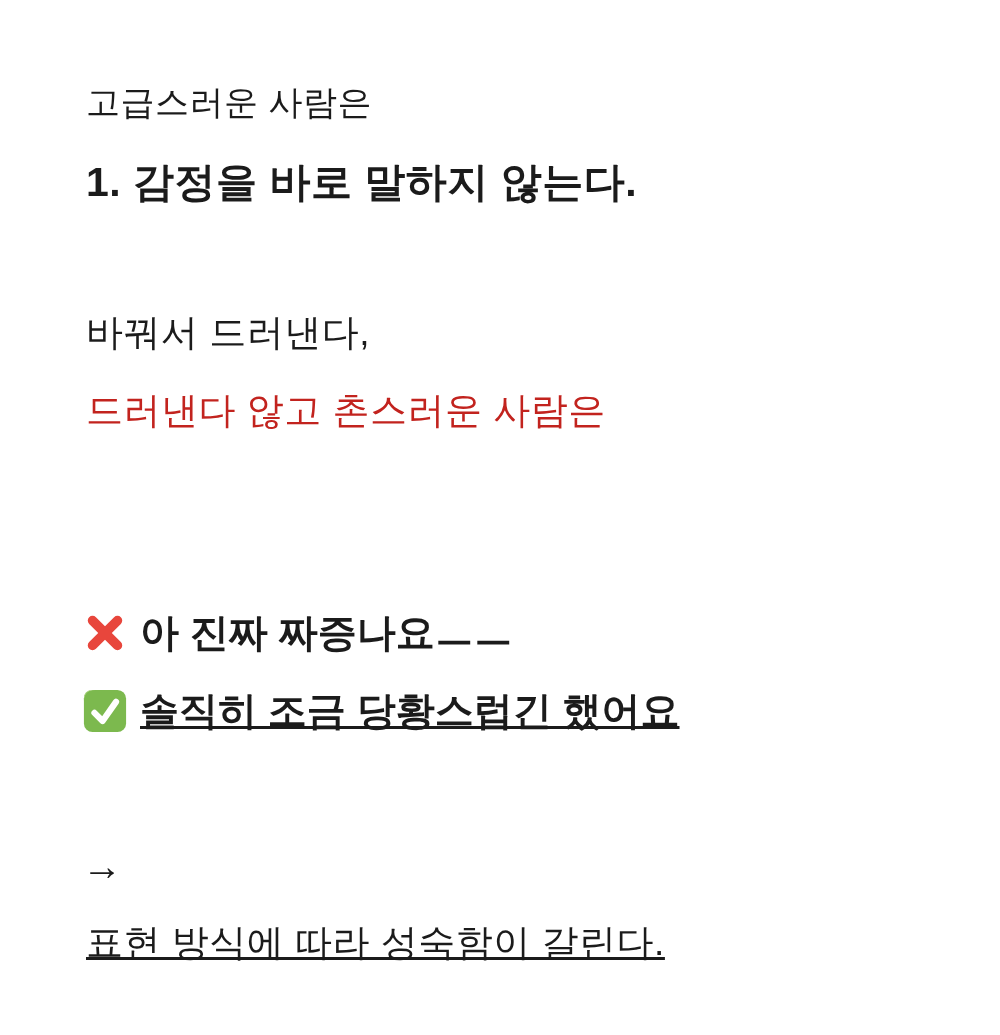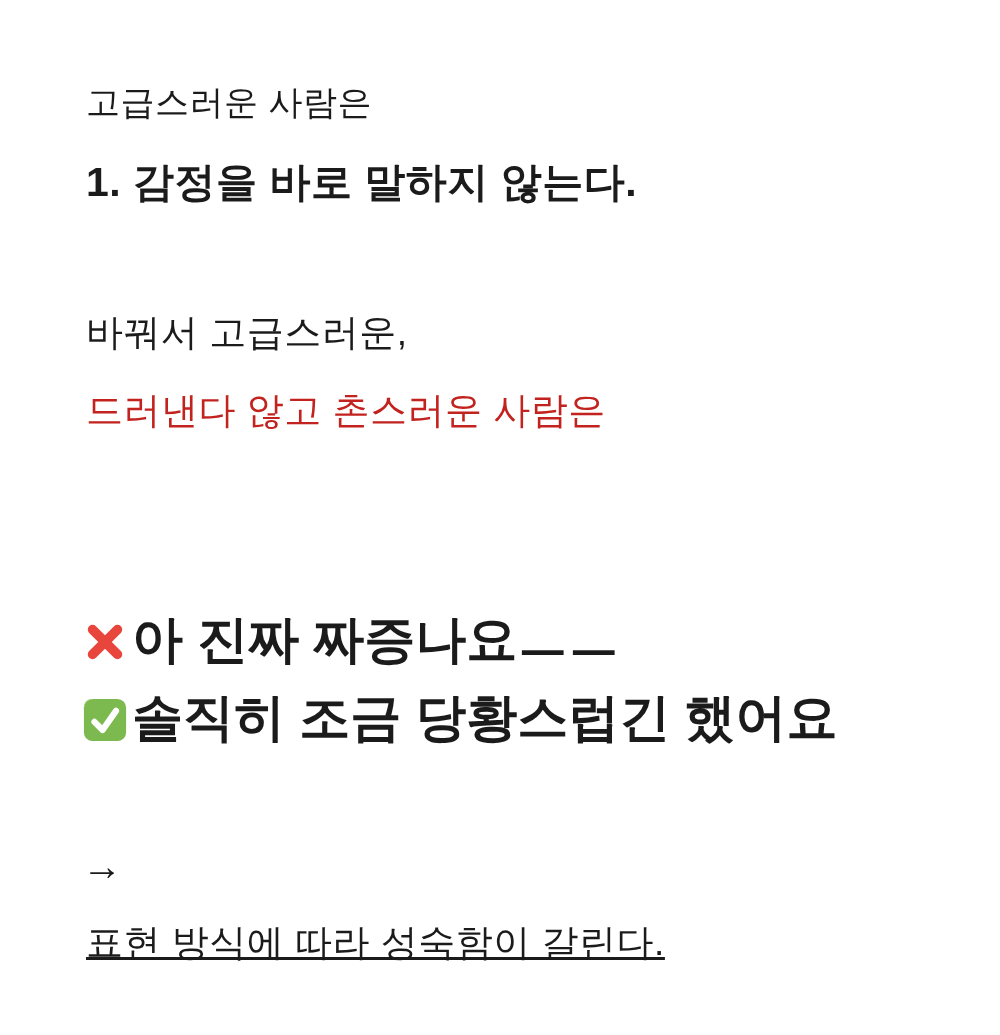--- a/index.html
+++ b/index.html
@@ -50,27 +50,27 @@
     top: 461px;
     font-size: 37px;
     font-weight: 500;
     color: #c2231e;
   }
   .example-row {
     position: absolute;
     left: 82px;
     display: flex;
     align-items: center;
-    gap: 4px;
-    font-size: 51px;
+    gap: 12px;
+    font-size: 39px;
     font-weight: 800;
     white-space: nowrap;
   }
   .example-bad  { top: 606px; }
-  .example-good { top: 684px; }
+  .example-good { top: 684px; text-decoration: underline; }
   .emoji-icon {
     width: 46px;
     height: 46px;
     flex: 0 0 auto;
     display: inline-block;
   }
   .conclusion-row {
     position: absolute;
     left: 82px;
     display: flex;
@@ -96,21 +96,21 @@
 </style>
 </head>
 <body>
 
 <div class="page">
 
   <div class="line intro-line">고급스러운 사람은</div>
 
   <div class="line rule-line">1. 감정을 바로 말하지 않는다.</div>
 
-  <div class="line lead-line">바꿔서 고급스러운,</div>
+  <div class="line lead-line">바꿔서 드러낸다,</div>
 
   <div class="line red-line1">드러낸다 않고 촌스러운 사람은</div>
 
 
   <div class="example-row example-bad">
     <span class="emoji-icon">
       <svg viewBox="0 0 48 48" width="46" height="46" aria-hidden="true">
         <path d="M11 11 L37 37" stroke="#e8463c" stroke-width="10" stroke-linecap="round" fill="none"></path>
         <path d="M37 11 L11 37" stroke="#e8463c" stroke-width="10" stroke-linecap="round" fill="none"></path>
       </svg>

